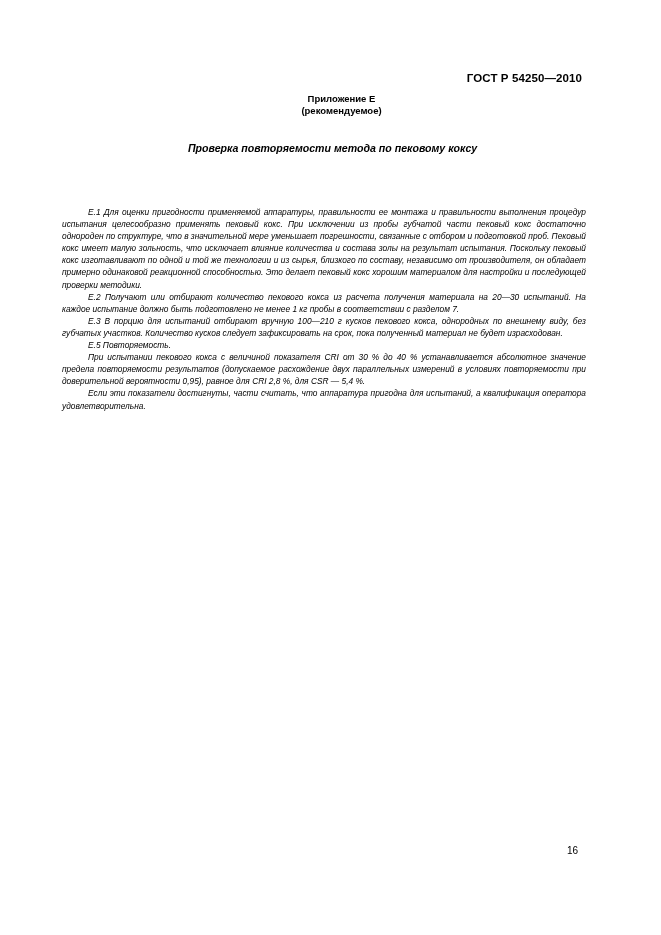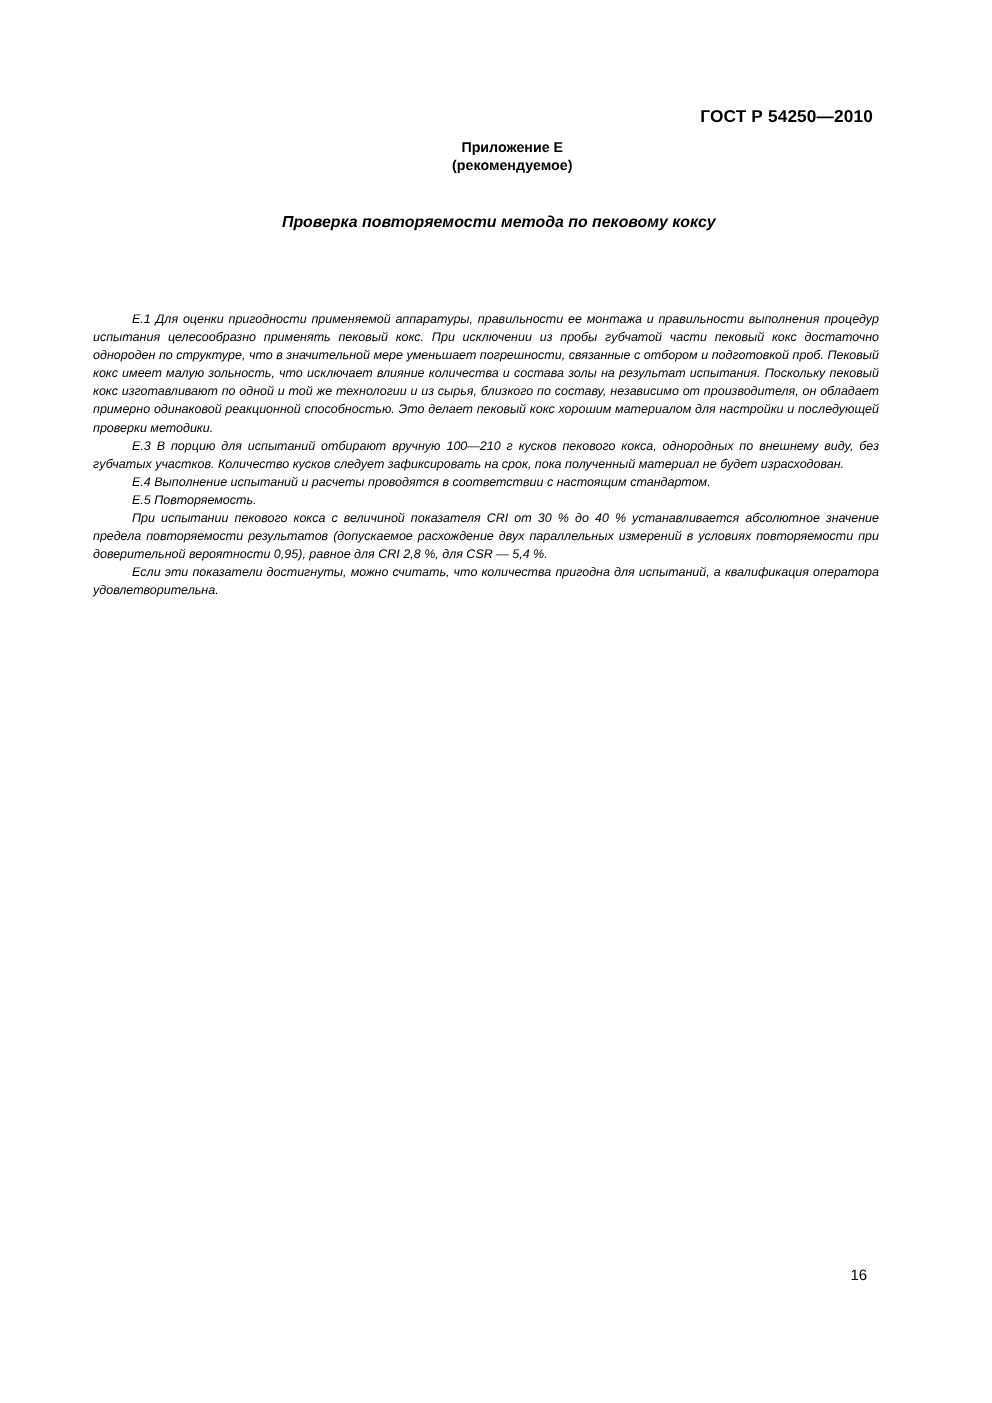--- a/index.html
+++ b/index.html
@@ -20,20 +20,20 @@
 
 <div class="appendix">
   <div>Приложение Е</div>
   <div>(рекомендуемое)</div>
 </div>
 
 <div class="title">Проверка повторяемости метода по пековому коксу</div>
 
 <div class="body">
   <p>Е.1 Для оценки пригодности применяемой аппаратуры, правильности ее монтажа и правильности выполнения процедур испытания целесообразно применять пековый кокс. При исключении из пробы губчатой части пековый кокс достаточно однороден по структуре, что в значительной мере уменьшает погрешности, связанные с отбором и подготовкой проб. Пековый кокс имеет малую зольность, что исключает влияние количества и состава золы на результат испытания. Поскольку пековый кокс изготавливают по одной и той же технологии и из сырья, близкого по составу, независимо от производителя, он обладает примерно одинаковой реакционной способностью. Это делает пековый кокс хорошим материалом для настройки и последующей проверки методики.</p>
+  <p>Е.2 Получают или отбирают количество пекового кокса из расчета получения материала на 20—30 испытаний. На каждое испытание должно быть подготовлено не менее 1 кг пробы в соответствии с разделом 7.</p>
   <p>Е.3 В порцию для испытаний отбирают вручную 100—210 г кусков пекового кокса, однородных по внешнему виду, без губчатых участков. Количество кусков следует зафиксировать на срок, пока полученный материал не будет израсходован.</p>
-  <p class="short">Е.4 Выполнение испытаний и расчеты проводятся в соответствии с настоящим стандартом.</p>
   <p class="short">Е.5 Повторяемость.</p>
   <p>При испытании пекового кокса с величиной показателя CRI от 30 % до 40 % устанавливается абсолютное значение предела повторяемости результатов (допускаемое расхождение двух параллельных измерений в условиях повторяемости при доверительной вероятности 0,95), равное для CRI 2,8 %, для CSR — 5,4 %.</p>
-  <p>Если эти показатели достигнуты, можно считать, что количества пригодна для испытаний, а квалификация оператора удовлетворительна.</p>
+  <p>Если эти показатели достигнуты, части считать, что аппаратура пригодна для испытаний, а квалификация оператора удовлетворительна.</p>
 </div>
 
 <div class="page-num">16</div>
 
 </body></html>

